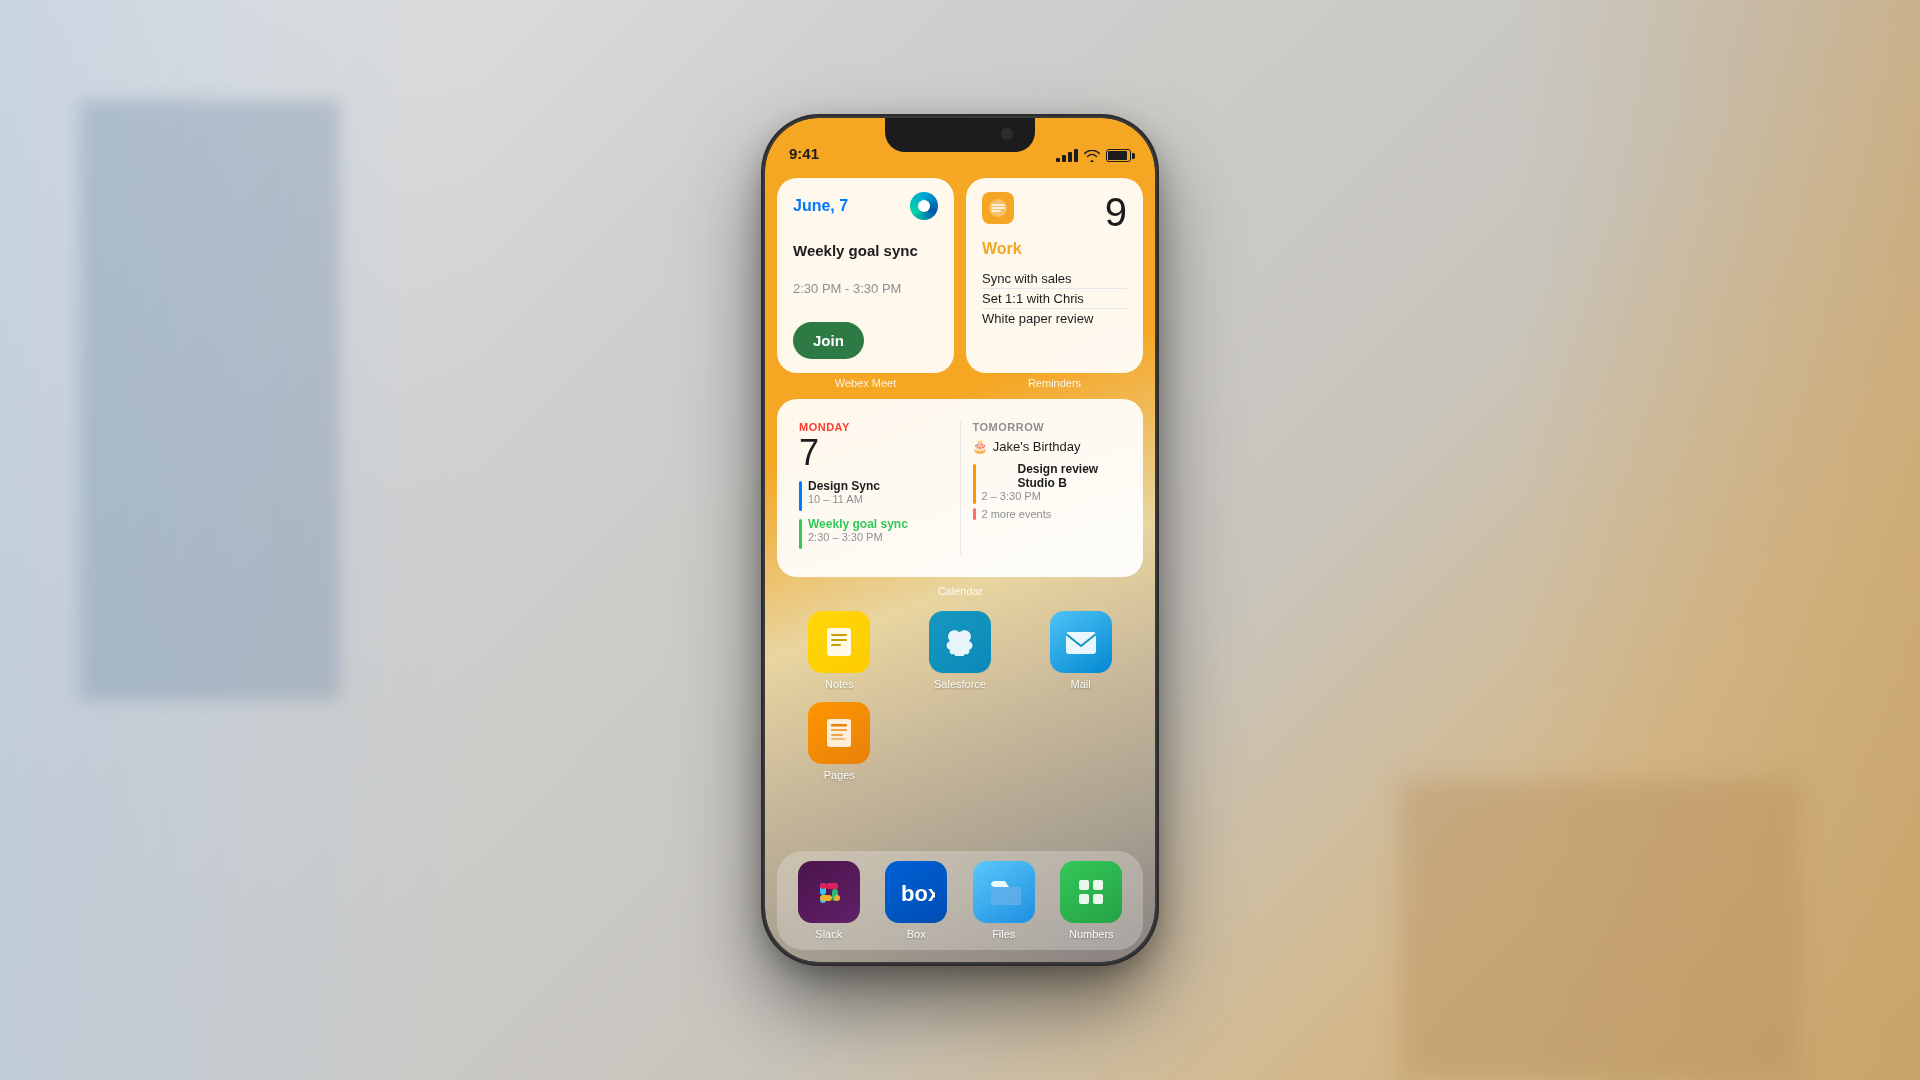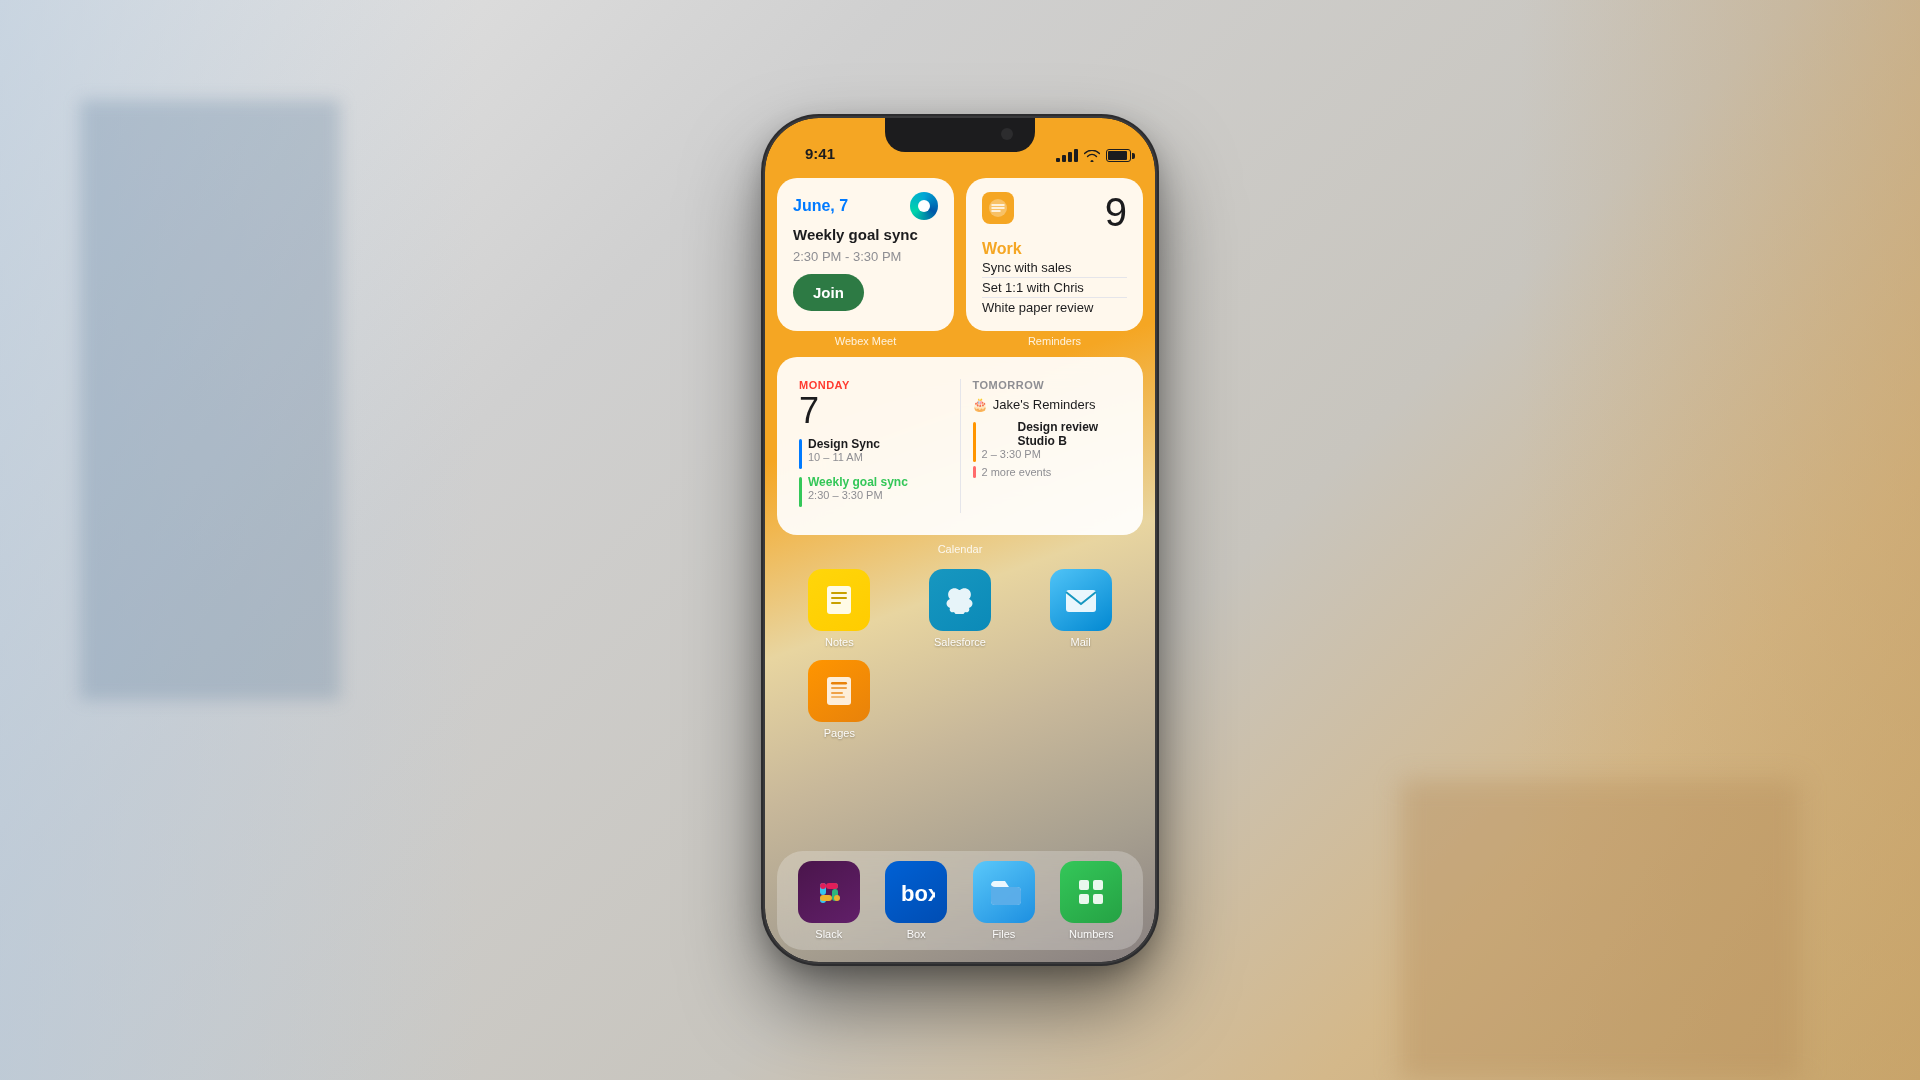--- a/index.html
+++ b/index.html
@@ -104,21 +104,21 @@
       height: 34px;
       background: #1c1c1e;
       border-radius: 0 0 20px 20px;
       z-index: 100;
     }
 
     
     .status-bar {
       position: absolute;
       top: 0;
-      left: 16px; right: 0;
+      left: 0; right: 0;
       height: 50px;
       display: flex;
       align-items: flex-end;
       padding: 0 24px 6px;
       justify-content: space-between;
       z-index: 99;
     }
     .status-time {
       font-size: 15px;
       font-weight: 600;
@@ -185,21 +185,21 @@
     }
 
     
     .webex-widget {
       flex: 1;
       background: rgba(255,255,255,0.92);
       border-radius: 20px;
       padding: 14px 16px;
       display: flex;
       flex-direction: column;
-      gap: 6px;
+      gap: 22px;
       backdrop-filter: blur(20px);
     }
     .widget-header-row {
       display: flex;
       justify-content: space-between;
       align-items: center;
     }
     .webex-date {
       font-size: 16px;
       font-weight: 600;
@@ -279,21 +279,21 @@
     .reminders-count {
       font-size: 40px;
       font-weight: 300;
       color: #1c1c1e;
       line-height: 1;
     }
     .reminders-category {
       font-size: 16px;
       font-weight: 700;
       color: #f5a623;
-      margin-bottom: 0;
+      margin-bottom: 11px;
     }
     .reminder-item {
       font-size: 13px;
       color: #1c1c1e;
       padding: 2px 0;
       border-bottom: 0.5px solid #e5e5ea;
     }
     .reminder-item:last-child {
       border-bottom: none;
     }
@@ -573,21 +573,21 @@
                 <div class="cal-event-title" style="color:#34c759;">Weekly goal sync</div>
                 <div class="cal-event-time">2:30 – 3:30 PM</div>
               </div>
             </div>
           </div>
 
           <div class="cal-right">
             <div class="cal-tomorrow-label">TOMORROW</div>
             <div class="cal-birthday">
               <span class="cal-birthday-icon">🎂</span>
-              <span class="cal-birthday-text">Jake's Reminders</span>
+              <span class="cal-birthday-text">Jake's Birthday</span>
             </div>
 
             <div class="cal-event cal-event-review">
               <div class="cal-event-bar" style="background:#ff9500;min-height:40px;"></div>
               <div class="cal-event-info">
                 <div class="cal-event-title">Design review Studio B</div>
                 <div class="cal-event-time">2 – 3:30 PM</div>
               </div>
             </div>
 

